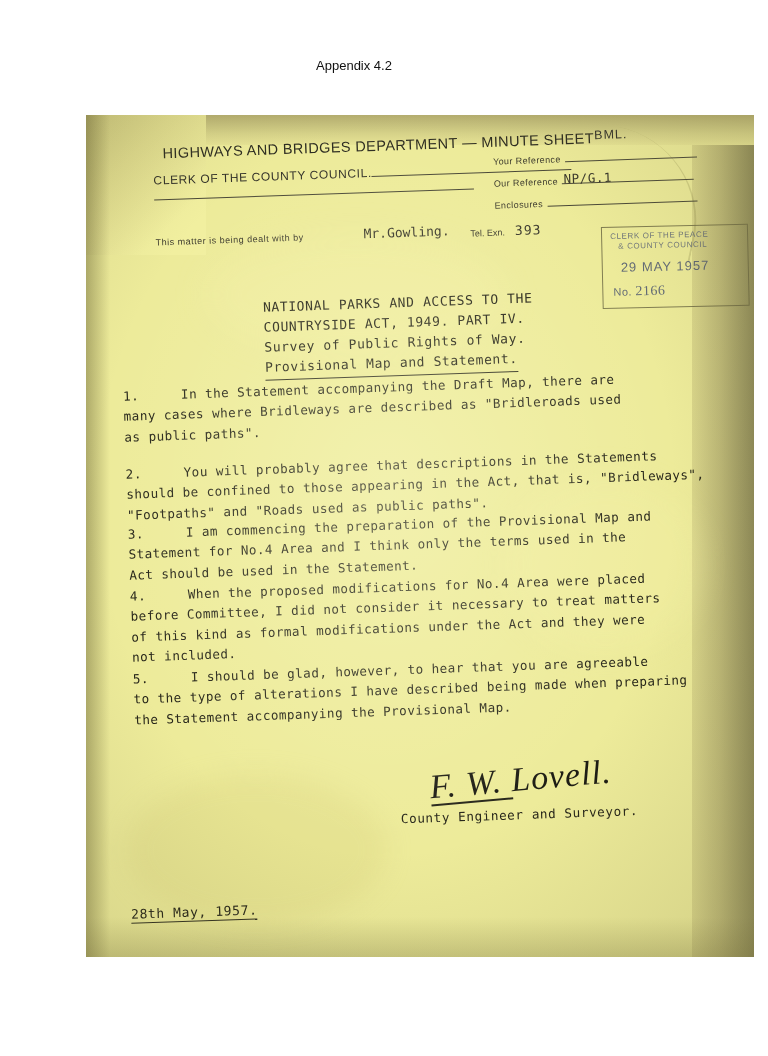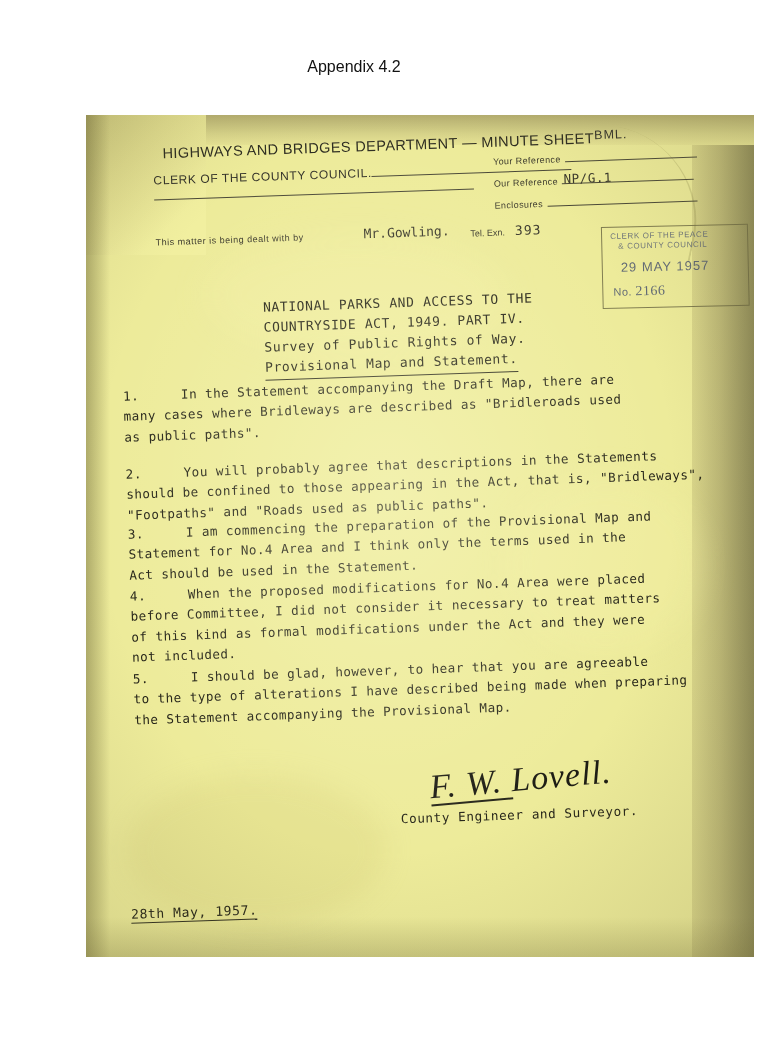--- a/index.html
+++ b/index.html
@@ -14,21 +14,21 @@
     font-family: "Liberation Sans", sans-serif;
     overflow: hidden;
   }
 
   .page-caption {
     position: absolute;
     top: 58px;
     left: 0;
     width: 708px;
     text-align: center;
-    font-size: 16px;
+    font-size: 13px;
     color: #111;
     font-family: "Liberation Sans", sans-serif;
   }
 
   
   .scan {
     position: absolute;
     left: 86px;
     top: 115px;
     width: 668px;

